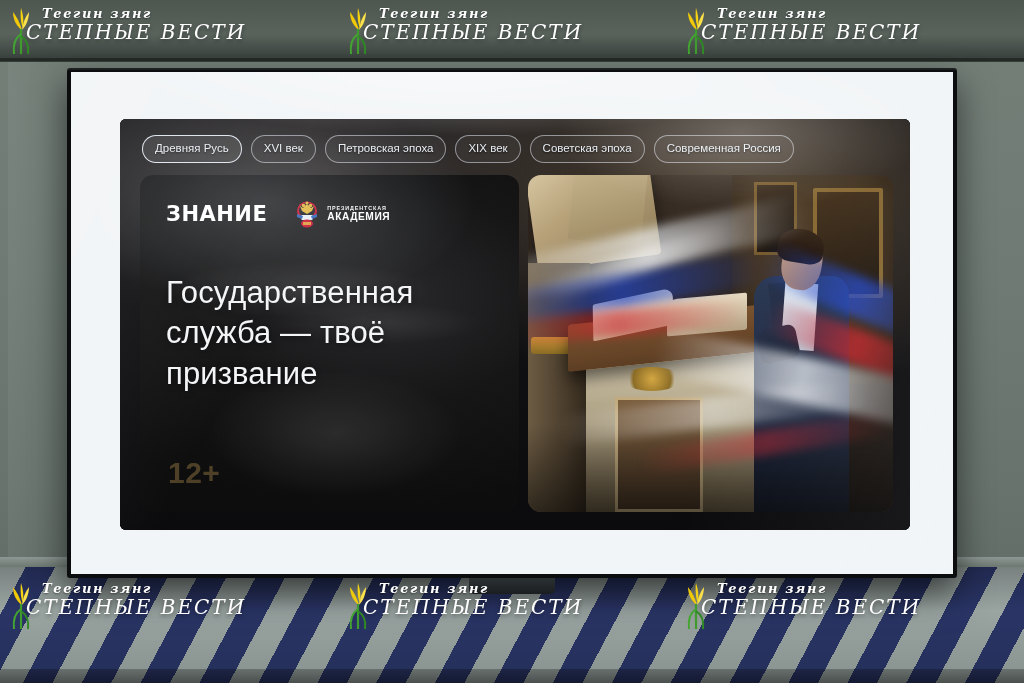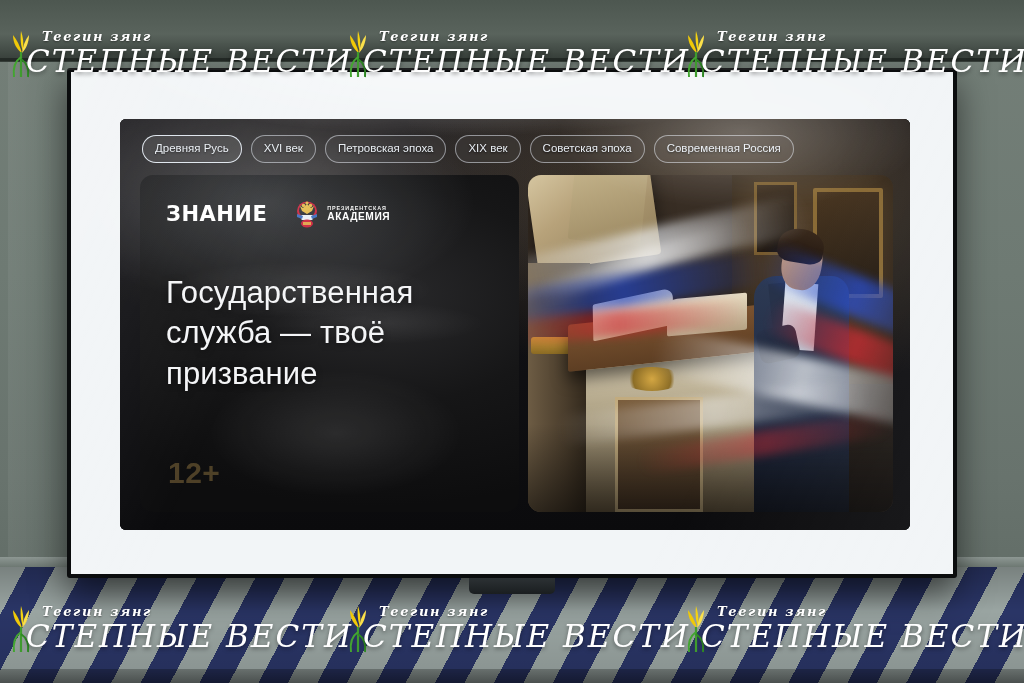--- a/index.html
+++ b/index.html
@@ -398,36 +398,36 @@
     background: linear-gradient(90deg, rgba(255,255,255,0), rgba(255,255,255,.75), rgba(255,255,255,0));
     transform: rotate(-18deg); border-radius: 22px; opacity:.65;}
 
   
   .wm {
     position: absolute;
     width: 290px;
     pointer-events: none;
     user-select: none;
   }
-  .wm-inner { position: relative; height: 56px; margin-top: 23px; }
+  .wm-inner { position: relative; height: 56px; }
   .wm-tulip { position: absolute; left: 0; top: 2px; width: 34px; height: 52px; }
   .wm-small {
     position: absolute; left: 38px; top: 4px;
     color: #ffffff;
     font-size: 13px;
     font-weight: 700;
     font-style: italic;
     font-family: "DejaVu Serif", serif;
     letter-spacing: 1.6px;
     text-shadow: 0 1px 2px rgba(0,0,0,.45);
   }
   .wm-big {
     position: absolute; left: 22px; top: 18px;
     color: #ffffff;
-    font-size: 31px;
+    font-size: 20px;
     font-style: italic;
     font-weight: 400;
     font-family: "DejaVu Serif", serif;
     letter-spacing: 2px;
     text-shadow: 0 2px 4px rgba(0,0,0,.40);
     white-space: nowrap;
   }
 </style>
 </head>
 <body>

